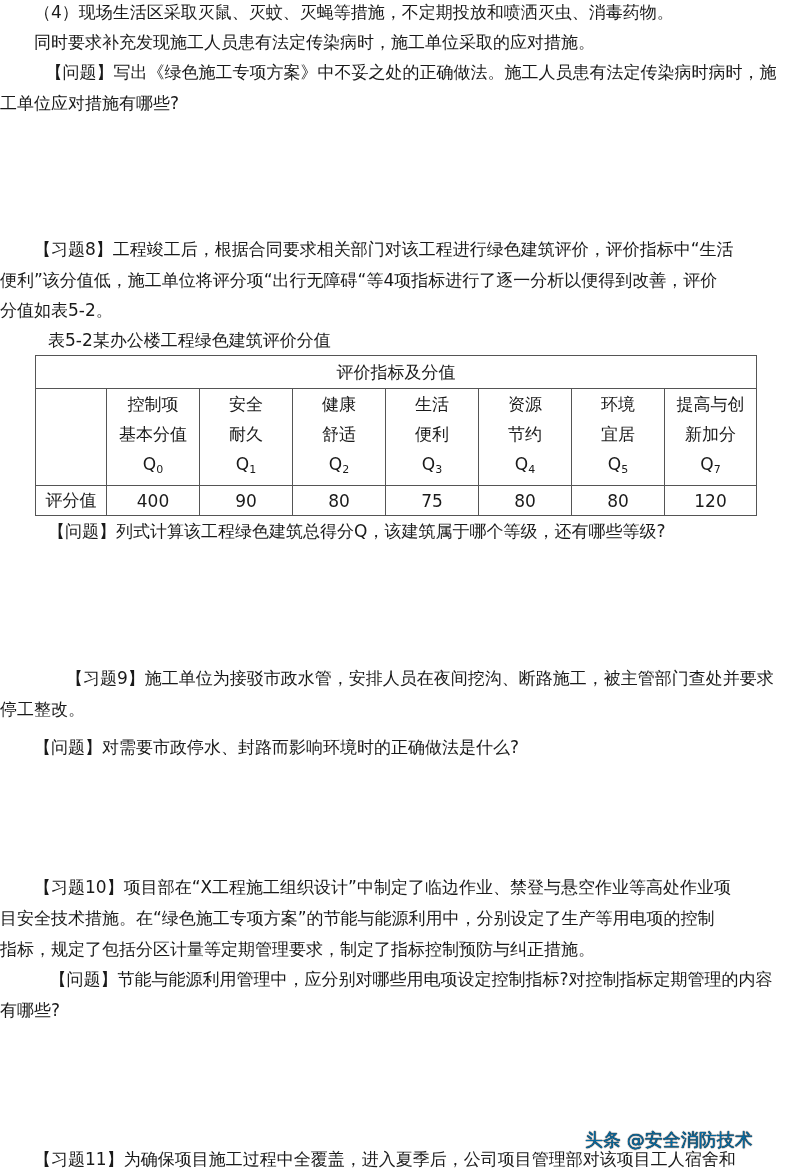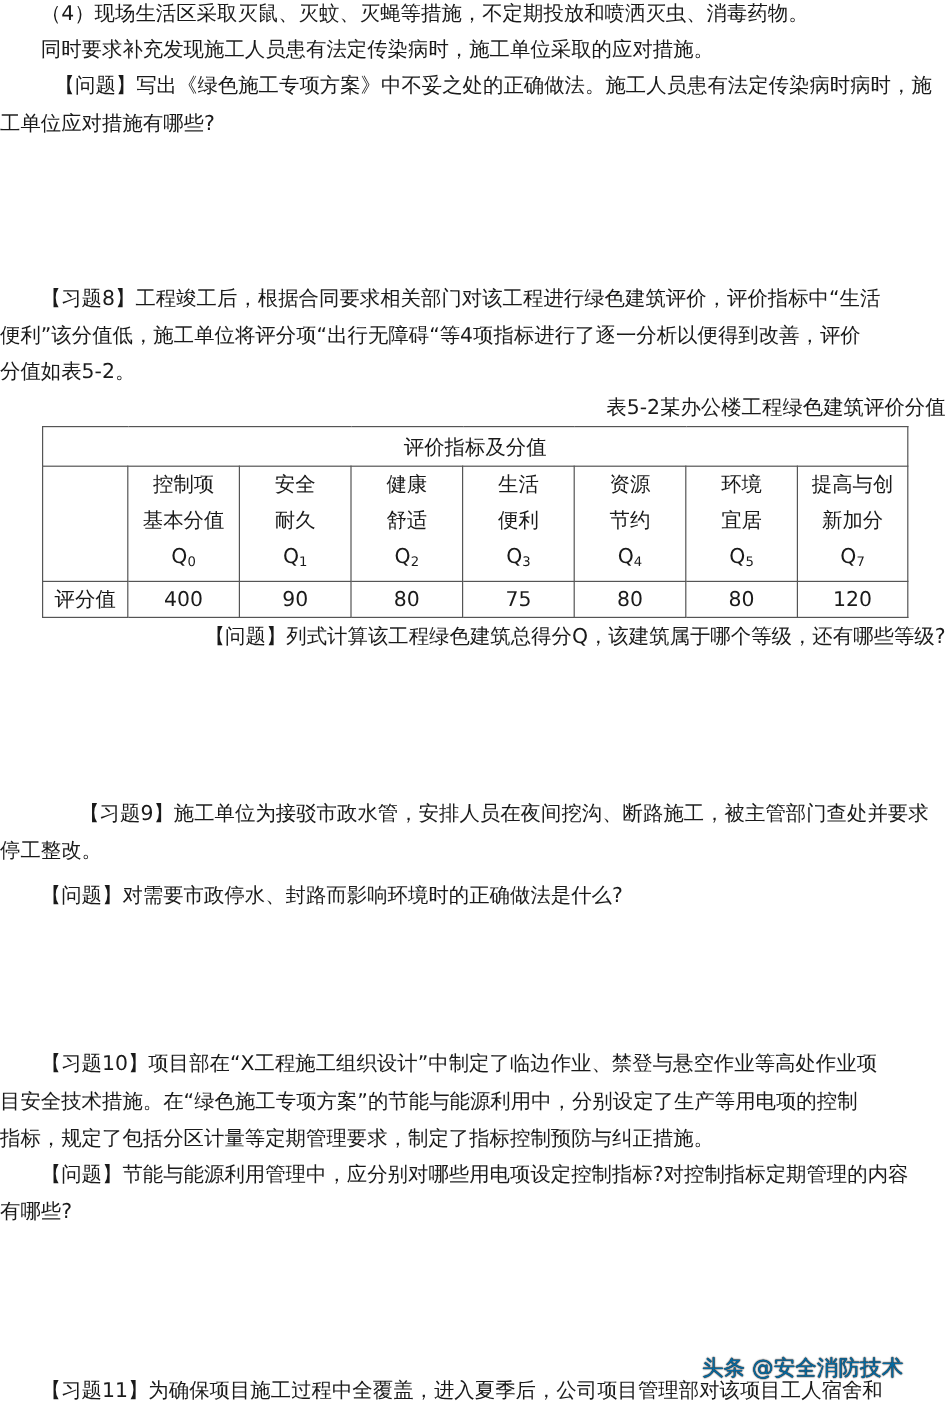--- a/index.html
+++ b/index.html
@@ -18,21 +18,21 @@
     .p {
       position: absolute;
       left: 0;
       width: 788px;
       font-size: 17px;
       line-height: 30px;
       white-space: nowrap;
       letter-spacing: 0px;
     }
     .indent { padding-left: 34px; box-sizing: border-box; }
-    .indent2 { padding-left: 48px; box-sizing: border-box; text-align: right; }
+    .indent2 { padding-left: 48px; box-sizing: border-box; }
 
     table.score {
       position: absolute;
       left: 35px;
       top: 355px;
       border-collapse: collapse;
       font-size: 17px;
       color: #1a1a1a;
     }
     table.score td {
@@ -137,18 +137,18 @@
 
 <div class="p indent2" style="top:516px;">【问题】列式计算该工程绿色建筑总得分Q，该建筑属于哪个等级，还有哪些等级?</div>
 
 <div class="p indent" style="top:663px;margin-left:32px;">【习题9】施工单位为接驳市政水管，安排人员在夜间挖沟、断路施工，被主管部门查处并要求</div>
 <div class="p" style="top:694px;">停工整改。</div>
 <div class="p indent" style="top:732px;">【问题】对需要市政停水、封路而影响环境时的正确做法是什么?</div>
 
 <div class="p indent" style="top:872px;">【习题10】项目部在“X工程施工组织设计”中制定了临边作业、禁登与悬空作业等高处作业项</div>
 <div class="p" style="top:903px;">目安全技术措施。在“绿色施工专项方案”的节能与能源利用中，分别设定了生产等用电项的控制</div>
 <div class="p" style="top:934px;">指标，规定了包括分区计量等定期管理要求，制定了指标控制预防与纠正措施。</div>
-<div class="p indent" style="top:964px;">【问题】节能与能源利用管理中，应分别对哪些用电项设定控制指标?对控制指标定期管理的内容</div>
+<div class="p indent" style="top:964px;text-align:center;">【问题】节能与能源利用管理中，应分别对哪些用电项设定控制指标?对控制指标定期管理的内容</div>
 <div class="p" style="top:995px;">有哪些?</div>
 
 <div class="p indent" style="top:1144px;">【习题11】为确保项目施工过程中全覆盖，进入夏季后，公司项目管理部对该项目工人宿舍和</div>
 
 <div class="watermark">头条 @安全消防技术</div>
 
 </body></html>

